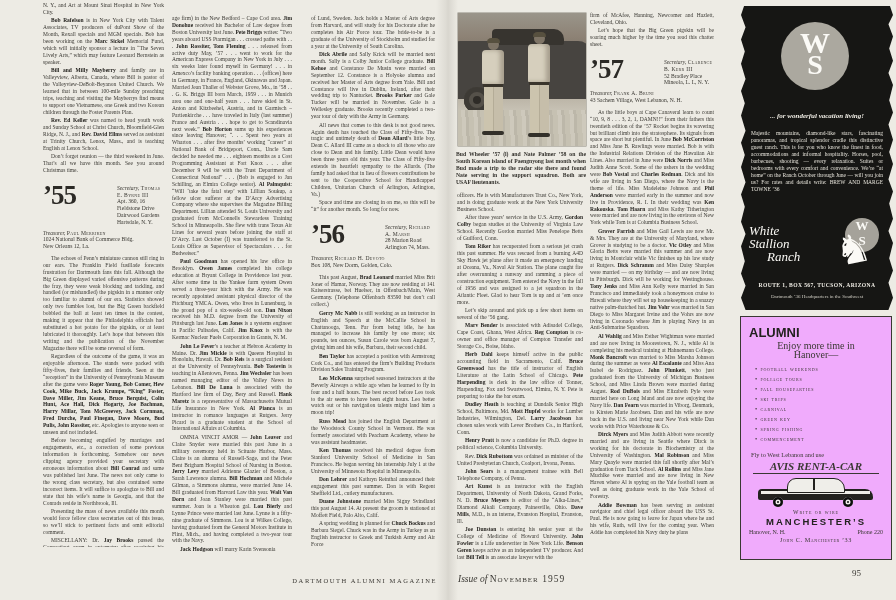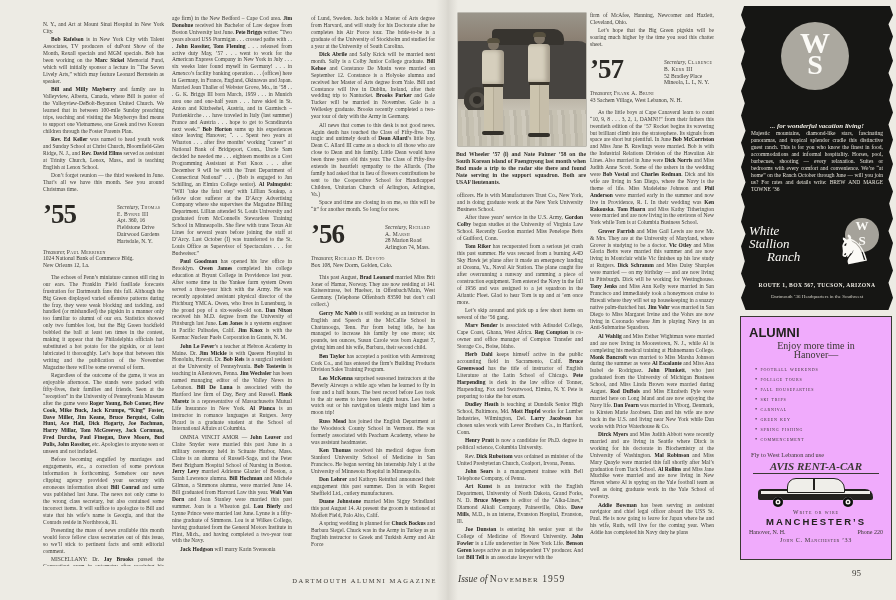--- a/index.html
+++ b/index.html
@@ -46,21 +46,21 @@
   .photo-caption{position:absolute;left:456px;top:151px;width:130px;font-size:5.7px;line-height:7px;font-weight:bold;text-align:justify;color:#33312c;}
 
   
   .ad-branded{position:absolute;left:741px;top:6px;width:152px;height:304px;background:#161614;color:#efece4;
     clip-path:polygon(2% 0%,98% 0%,100% 3%,97% 6%,100% 10%,97.5% 14%,100% 18%,97% 22%,100% 26%,97.5% 31%,100% 35%,97% 39%,100% 44%,97.5% 48%,100% 52%,97% 57%,100% 61%,97.5% 65%,100% 70%,97% 74%,100% 78%,97.5% 83%,100% 87%,97% 91%,100% 96%,97% 100%,3% 100%,0% 96%,3% 92%,0% 88%,2.5% 84%,0% 79%,3% 75%,0% 71%,2.5% 66%,0% 62%,3% 58%,0% 53%,2.5% 49%,0% 45%,3% 41%,0% 36%,2.5% 32%,0% 28%,3% 24%,0% 19%,2.5% 15%,0% 11%,3% 7%,0% 3%);}
   .ws-circle{position:absolute;left:40px;top:16px;width:68px;height:68px;border-radius:50%;background:#aba89f;
     color:#fbfaf6;text-align:center;font-weight:bold;}
   .ws-circle .w{display:block;font-size:30px;line-height:30px;margin-top:6px;}
   .ws-circle .s{display:block;font-size:28px;line-height:22px;margin-top:-4px;}
   .branded-script{position:absolute;left:0;top:84px;width:100%;text-align:center;font-style:italic;font-weight:bold;font-size:23px;letter-spacing:1px;}
-  .branded-sub{position:absolute;left:4px;top:116px;width:144px;text-align:center;font-style:italic;font-weight:bold;font-size:7px;}
+  .branded-sub{position:absolute;left:4px;top:106px;width:144px;text-align:center;font-style:italic;font-weight:bold;font-size:7px;}
   .branded-body{position:absolute;left:10px;top:124px;width:132px;font-size:5.5px;line-height:7px;text-align:justify;color:#e6e3da;}
   .ranch{position:absolute;left:8px;top:218px;width:136px;height:60px;}
   .ranch-name{font-style:italic;font-size:13px;line-height:13px;color:#fbfaf6;}
   .ranch-name .l2{margin-left:0;}
   .ranch-name .l3{margin-left:18px;}
   .ws-small{position:absolute;right:6px;top:-6px;width:34px;height:34px;border-radius:50%;background:#a5a29a;color:#fbfaf6;text-align:center;font-weight:bold;font-size:13px;line-height:15px;}
   .horse{position:absolute;right:14px;top:2px;font-size:40px;color:#fbfaf6;transform:rotate(-12deg);}
   .ranch-addr{position:absolute;left:6px;top:276px;width:140px;text-align:center;font-size:5.6px;font-weight:bold;letter-spacing:.4px;}
   .ranch-tag{position:absolute;left:4px;top:288px;width:144px;text-align:center;font-size:5px;color:#cfccc2;}
 
@@ -83,21 +83,21 @@
   .avis-write{text-align:center;font-size:5.8px;font-variant:small-caps;letter-spacing:1px;margin-top:2px;}
   .avis-store{text-align:center;font-family:"Liberation Sans", sans-serif;font-weight:bold;font-size:9.5px;letter-spacing:2px;margin-top:1px;color:#23221f;}
   .avis-cityline{display:flex;justify-content:space-between;font-size:6px;margin:2px 8px 0 8px;}
   .avis-owner{text-align:center;font-size:6.2px;font-variant:small-caps;letter-spacing:.6px;margin-top:1px;}
 </style>
 </head>
 <body>
 
 <div class="gutter"></div>
 
-<div class="col" style="left:43px;top:21px;width:121px;height:545px;">
+<div class="col" style="left:43px;top:2px;width:121px;height:545px;">
     <p class="para">N. Y., and Art at Mount Sinai Hospital in New York City.</p>
     <p class="para ind"><b>Bob Rafelson</b> is in New York City with Talent Associates, TV producers of duPont Show of the Month, Rexall specials and MGM specials. Bob has been working on the <b>Marc Sickel</b> Memorial Fund, which will initially sponsor a lecture in “The Seven Lively Arts,” which may feature Leonard Bernstein as speaker.</p>
     <p class="para ind"><b>Bill and Milly Mayberry</b> and family are in Valleyview, Alberta, Canada, where Bill is pastor of the Valleyview-DeBolt-Beyanon United Church. We learned that in between 100-mile Sunday preaching trips, teaching and visiting the Mayberrys find means to support one Vietnamese, one Greek and two Korean children through the Foster Parents Plan.</p>
     <p class="para ind"><b>Rev. Ed Keller</b> was named to head youth work and Sunday School at Christ Church, Bloomfield-Glen Ridge, N. J., and <b>Rev. David Ellms</b> served as assistant at Trinity Church, Lenox, Mass., and is teaching English at Lenox School.</p>
     <p class="para ind">Don’t forget reunion — the third weekend in June. That’s all we have this month. See you around Christmas time.</p>
     <div class="classhead">
       <span class="yr">’55</span>
       <span class="secblock">
         <div><i>Secretary,</i> <span class="sc">Thomas E. Byrne III</span></div>
         <div>Apt. 360, 16 Fieldstone Drive</div>

